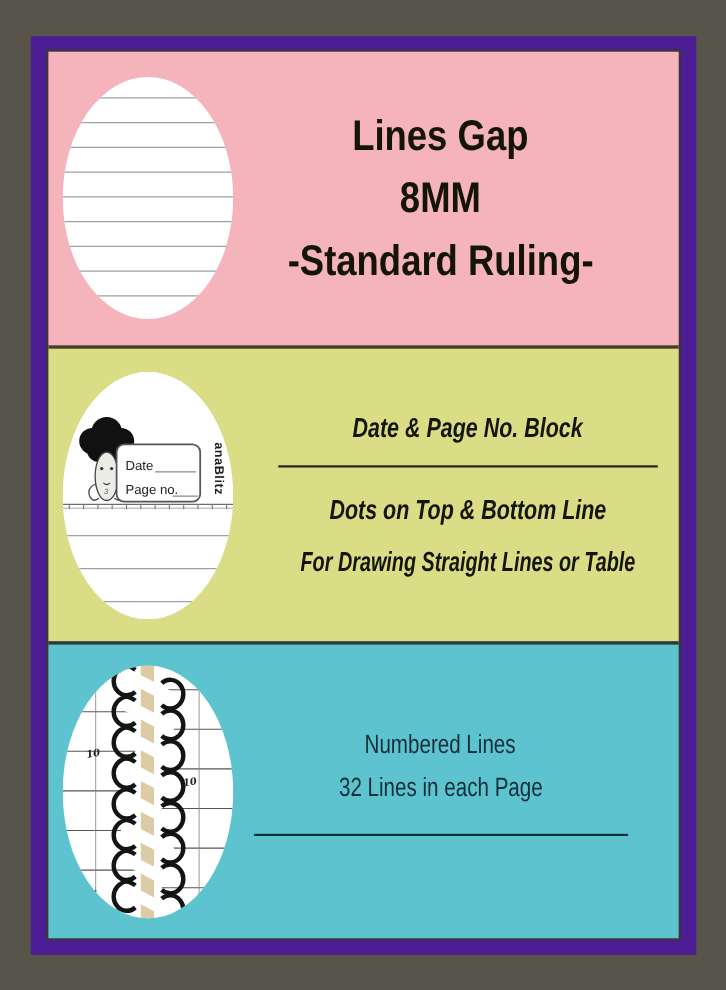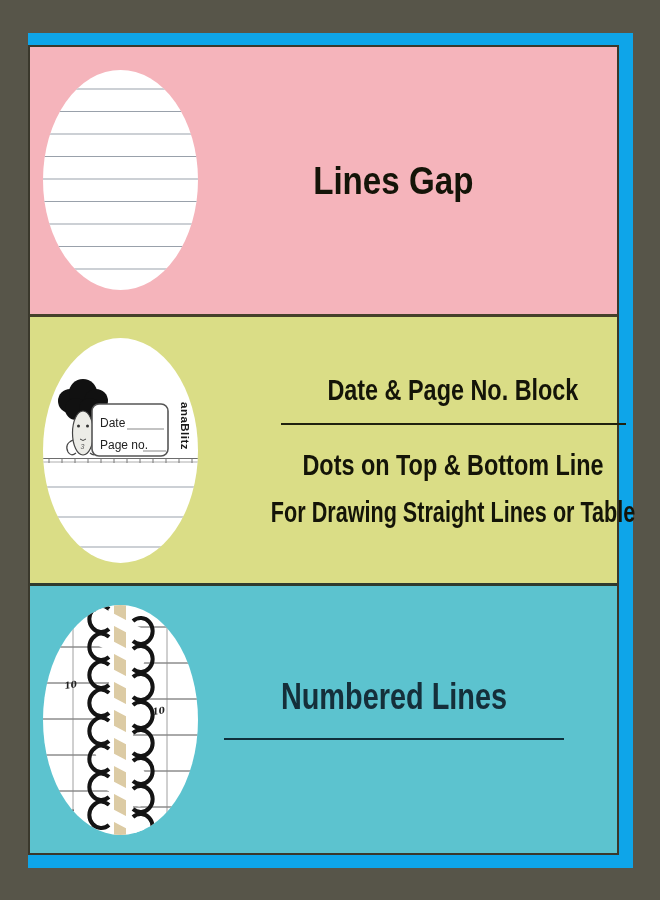--- a/index.html
+++ b/index.html
@@ -5,23 +5,23 @@
   html,body{margin:0;padding:0;}
   body{
     width:660px;height:900px;
     background:#575549;
     font-family:"Liberation Sans",sans-serif;
     position:relative;overflow:hidden;
   }
   .canvas{position:absolute;inset:0;}
   .frame{
     position:absolute;left:28px;top:33px;width:605px;height:835px;
-    background:#0ea5e9;
+    background:#4c1d95;
     box-sizing:border-box;
-    padding:12px 14px 13px 0;
+    padding:12px 14px 13px 14px;
   }
   .content{
     width:100%;height:100%;
     box-sizing:border-box;
     border:2px solid #3a382c;
     display:flex;flex-direction:column;
   }
   .panel{
     flex:1;display:flex;align-items:center;position:relative;min-height:0;
   }
@@ -32,22 +32,22 @@
   .oval-wrap svg{margin-left:13px;display:block;}
   .text-col{
     flex:1;padding-right:30px;
     display:flex;flex-direction:column;align-items:center;justify-content:center;
     text-align:center;
   }
   .cn{display:inline-block;white-space:nowrap;transform:scaleX(0.85);}
   .cn2{display:inline-block;white-space:nowrap;transform:scaleX(0.78);}
   .cn3{display:inline-block;white-space:nowrap;transform:scaleX(0.72);}
   .h1{font-weight:bold;font-size:39px;line-height:57px;color:#141408;}
-  .h2{font-weight:bold;font-size:30px;line-height:47px;color:#141408;}
-  .h3{font-weight:bold;font-size:37px;line-height:39px;color:#152f3a;}
+  .h2{font-weight:bold;font-size:25px;line-height:47px;color:#141408;font-style:italic;}
+  .h3{font-weight:normal;font-size:24px;line-height:39px;color:#152f3a;}
   .divider{height:2px;border:none;}
   .divider.mid{width:345px;background:#20210f;margin:10px 0 16px 0;}
   .divider.low{width:340px;background:#10303c;margin:22px 0 22px 0;}
 </style>
 </head>
 <body>
 
 <div class="canvas">
   <div class="frame">
     <div class="content">
@@ -71,20 +71,22 @@
                 <line x1="0" y1="131.5" x2="155" y2="131.5"></line>
                 <line x1="0" y1="154" x2="155" y2="154"></line>
                 <line x1="0" y1="176.5" x2="155" y2="176.5"></line>
                 <line x1="0" y1="199" x2="155" y2="199"></line>
               </g>
             </g>
           </svg>
         </div>
         <div class="text-col">
           <div class="h1"><span class="cn">Lines Gap</span></div>
+          <div class="h1"><span class="cn">8MM</span></div>
+          <div class="h1"><span class="cn">-Standard Ruling-</span></div>
         </div>
       </section>
 
       <section class="panel green">
         <div class="oval-wrap">
           <svg width="155" height="225" viewBox="0 0 155 225">
             <defs>
                 <clipPath id="clipB">
                   <ellipse cx="77.5" cy="112.5" rx="77.5" ry="112.5"></ellipse>
                 </clipPath>
@@ -231,19 +233,20 @@
               <g font-family="DejaVu Serif, serif" font-style="italic" font-size="9" font-weight="bold" fill="#222">
                 <text x="22" y="84" transform="rotate(-10 22 84)">10</text>
                 <text x="110" y="110" transform="rotate(-10 110 110)">10</text>
                 <text x="20" y="213" transform="rotate(-10 20 213)">15</text>
               </g>
             </g>
           </svg>
         </div>
         <div class="text-col">
           <div class="h3"><span class="cn2">Numbered Lines</span></div>
+          <div class="h3"><span class="cn2">32 Lines in each Page</span></div>
           <hr class="divider low">
         </div>
       </section>
 
     </div>
   </div>
 </div>
 
 </body></html>

